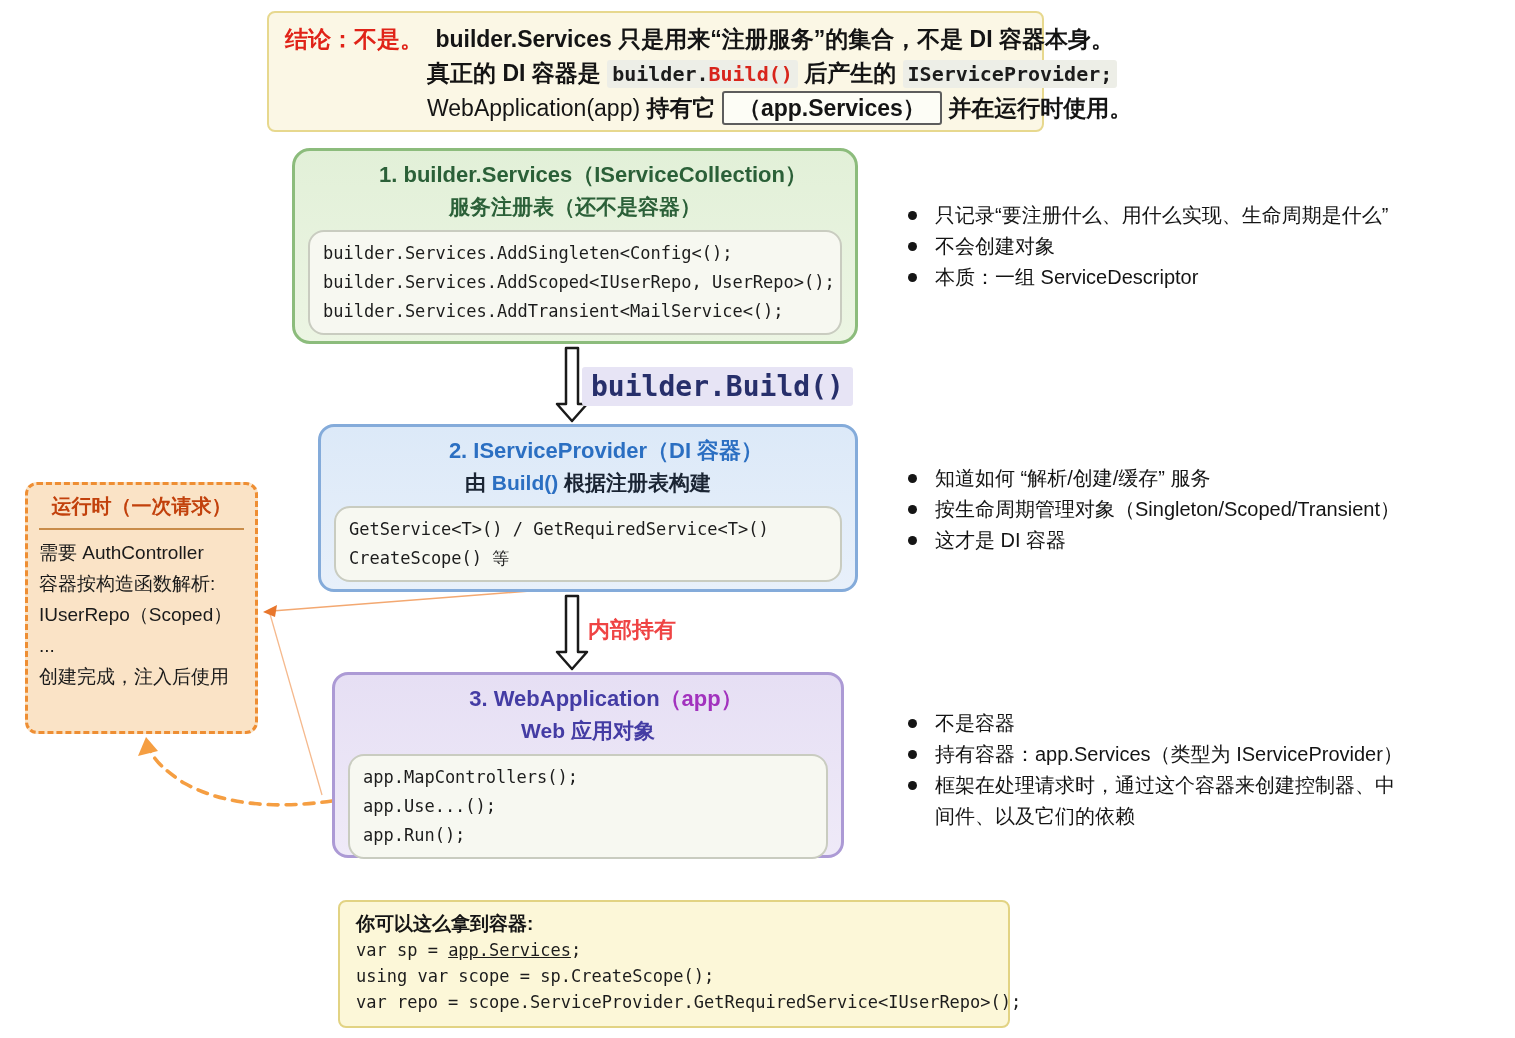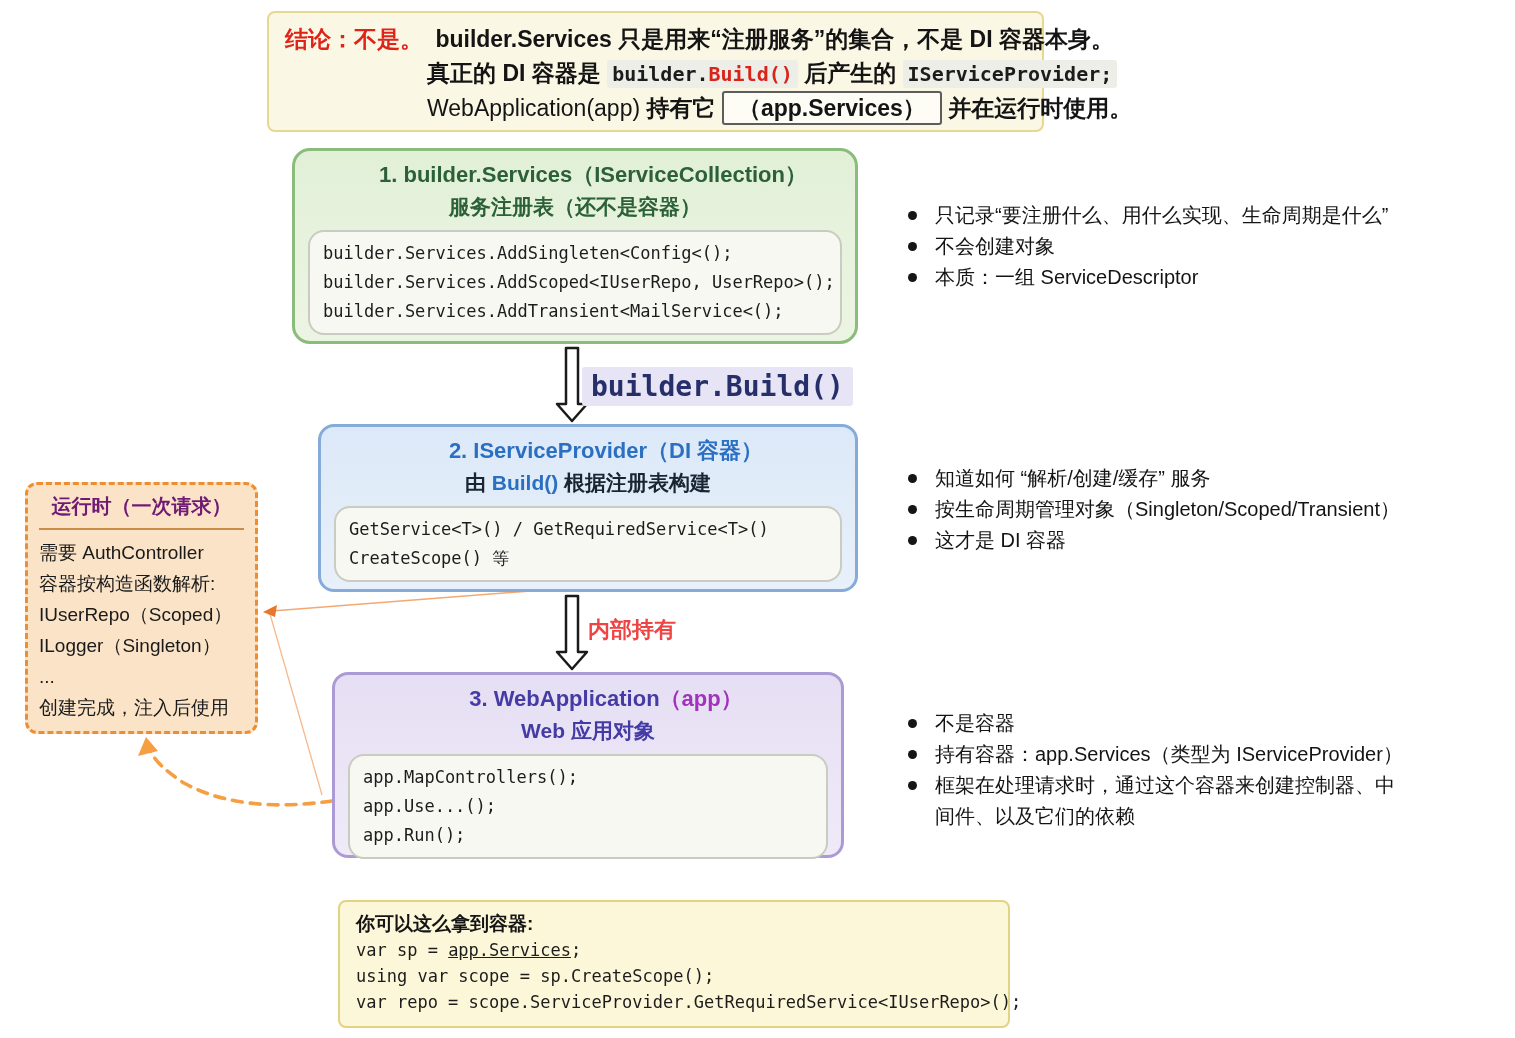--- a/index.html
+++ b/index.html
@@ -79,21 +79,21 @@
     font-size:22px; font-weight:700; color:#ef4444;
   }
 
   
   .runtime-box {
     position:absolute; left:25px; top:482px; width:233px; height:252px;
     box-sizing:border-box; background:#FAE3C6; border:3px dashed #EE8E33;
     border-radius:12px; padding:8px 11px 0;
   }
   .rt-title {
-    text-align:center; font-size:20px; font-weight:700; color:#701a75;
+    text-align:center; font-size:20px; font-weight:700; color:#c2410c;
     padding-bottom:8px; border-bottom:2px solid #C98C49;
   }
   .rt-lines { margin-top:7px; font-size:19px; line-height:31px; color:#1a1a1a; white-space:nowrap; }
 
   
   .code-note {
     position:absolute; left:338px; top:900px; width:672px; height:128px;
     box-sizing:border-box; background:#FCF7D8; border:2px solid #E2D383;
     border-radius:8px; padding:8px 16px; white-space:nowrap;
   }
@@ -226,21 +226,20 @@
         <span class="narrow">框架在处理请求时，通过这个容器来创建控制器、中间件、以及它们的依赖</span>
       </div>
   </div>
 
   <div class="runtime-box">
     <div class="rt-title">运行时（一次请求）</div>
     <div class="rt-lines">
       <div>需要 AuthController</div>
       <div>容器按构造函数解析:</div>
       <div>IUserRepo（Scoped）</div>
-      <div>ILogger（Singleton）</div>
       <div>...</div>
       <div>创建完成，注入后使用</div>
     </div>
   </div>
 
   <div class="code-note">
     <div class="cn-title">你可以这么拿到容器:</div>
     <div class="cn-line">
       <span>var sp = </span><span class="u">app.Services</span><span>;</span>
     </div>

